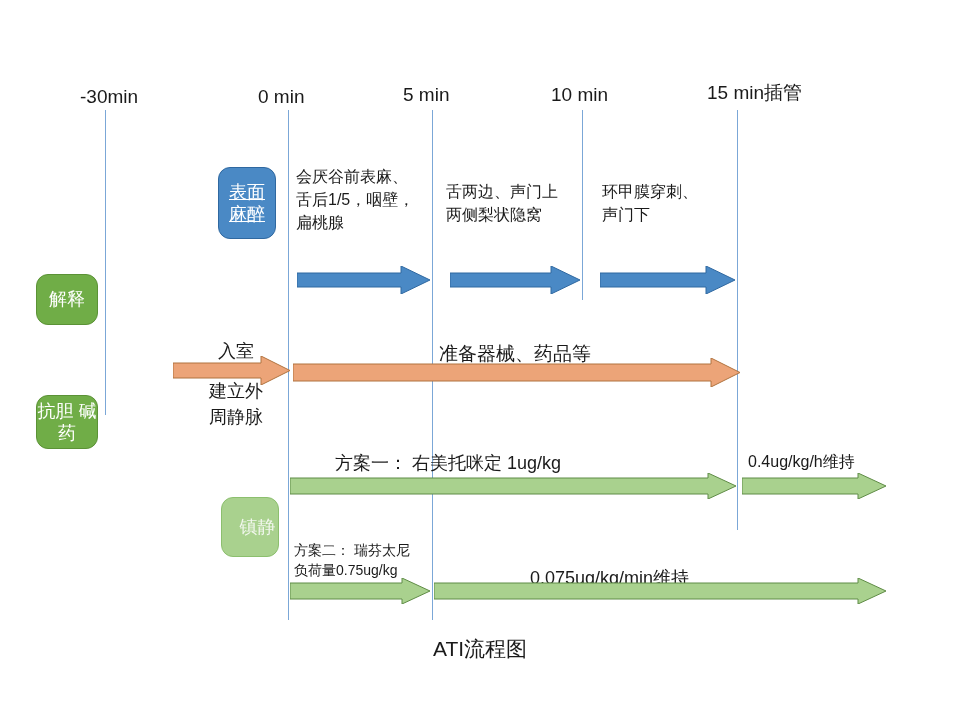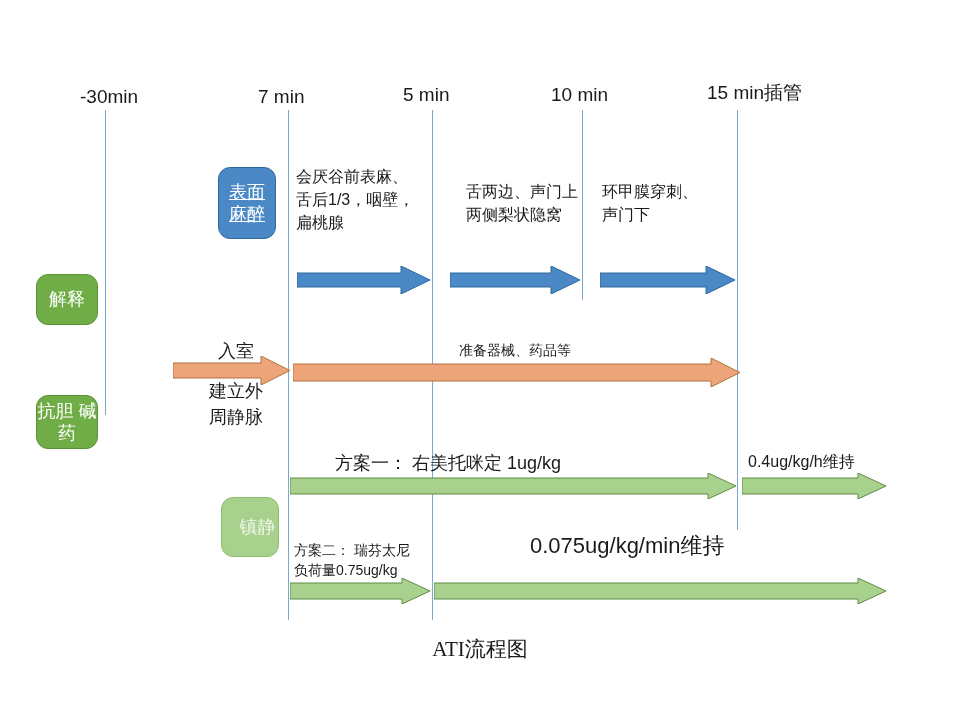--- a/index.html
+++ b/index.html
@@ -53,30 +53,29 @@
 
   .arrow{position:absolute;}
   .arrow svg{display:block;width:100%;height:100%;}
 
   .title{
     position:absolute;
     font-size:21px;
     color:#1a1a1a;
     text-align:center;
     white-space:nowrap;
-    font-family:Liberation Serif, serif;
   }
 </style>
 </head>
 <body>
 
 <div id="canvas">
 
   <div class="tick-label" style="left:80px;top:86px;">-30min</div>
-  <div class="tick-label" style="left:258px;top:86px;">7 min</div>
+  <div class="tick-label" style="left:258px;top:86px;">0 min</div>
   <div class="tick-label" style="left:403px;top:84px;">5 min</div>
   <div class="tick-label" style="left:551px;top:84px;">10 min</div>
   <div class="tick-label" style="left:707px;top:80px;">15 min插管</div>
 
   <div class="vline" style="left:105px;top:110px;height:305px;"></div>
   <div class="vline" style="left:288px;top:110px;height:510px;"></div>
   <div class="vline" style="left:432px;top:110px;height:510px;"></div>
   <div class="vline" style="left:582px;top:110px;height:190px;"></div>
   <div class="vline" style="left:737px;top:110px;height:420px;"></div>
 
@@ -92,23 +91,23 @@
   <div class="rbox green" style="left:36px;top:395px;width:62px;height:54px;">
     <span>抗胆
 碱药</span>
   </div>
 
   <div class="rbox lgreen" style="left:221px;top:497px;width:58px;height:60px;">
     <span>镇静</span>
   </div>
 
   <div class="note" style="left:296px;top:165px;width:135px;">会厌谷前表麻、
-舌后1/3，咽壁，
+舌后1/5，咽壁，
 扁桃腺</div>
-  <div class="note" style="left:446px;top:180px;width:140px;margin-left:20px;">舌两边、声门上
+  <div class="note" style="left:446px;top:180px;width:140px;">舌两边、声门上
 两侧梨状隐窝</div>
   <div class="note" style="left:602px;top:180px;width:140px;">环甲膜穿刺、
 声门下</div>
 
   <div class="arrow" style="left:297px;top:266px;width:133px;height:28px;">
     <svg viewBox="0 0 133 28" preserveAspectRatio="none">
       <polygon points="0,7 104,7 104,0 133,14 104,28 104,21 0,21" fill="#4A89C5" stroke="#2F68A0" stroke-width="1"></polygon>
     </svg>
   </div>
   <div class="arrow" style="left:450px;top:266px;width:130px;height:28px;">
@@ -125,21 +124,21 @@
   <div class="note center" style="left:186px;top:338px;width:100px;font-size:18px;">入室</div>
   <div class="note center" style="left:186px;top:378px;width:100px;font-size:18px;">建立外
 周静脉</div>
 
   <div class="arrow" style="left:173px;top:356px;width:117px;height:29px;">
     <svg viewBox="0 0 117 29" preserveAspectRatio="none">
       <polygon points="0,7 88,7 88,0 117,14.5 88,29 88,22 0,22" fill="#ECA478" stroke="#B0733F" stroke-width="1"></polygon>
     </svg>
   </div>
 
-  <div class="note center" style="left:330px;top:340px;width:370px;font-size:14px;">准备器械、药品等</div>
+  <div class="note center" style="left:330px;top:340px;width:370px;font-size:19px;">准备器械、药品等</div>
 
   <div class="arrow" style="left:293px;top:358px;width:447px;height:29px;">
     <svg viewBox="0 0 447 29" preserveAspectRatio="none">
       <polygon points="0,6 418,6 418,0 447,14.5 418,29 418,23 0,23" fill="#ECA478" stroke="#B0733F" stroke-width="1"></polygon>
     </svg>
   </div>
 
   <div class="note" style="left:335px;top:450px;font-size:18px;">方案一：  右美托咪定 1ug/kg</div>
 
   <div class="arrow" style="left:290px;top:473px;width:446px;height:26px;">
@@ -158,21 +157,21 @@
 
   <div class="note sm" style="left:294px;top:541px;">方案二：  瑞芬太尼
 负荷量0.75ug/kg</div>
 
   <div class="arrow" style="left:290px;top:578px;width:140px;height:26px;">
     <svg viewBox="0 0 140 26" preserveAspectRatio="none">
       <polygon points="0,5 112,5 112,0 140,13 112,26 112,21 0,21" fill="#A9D18E" stroke="#5F8C46" stroke-width="1"></polygon>
     </svg>
   </div>
 
-  <div class="note" style="left:530px;top:530px;font-size:22px;">0.075ug/kg/min维持</div>
+  <div class="note" style="left:530px;top:565px;font-size:18px;">0.075ug/kg/min维持</div>
 
   <div class="arrow" style="left:434px;top:578px;width:452px;height:26px;">
     <svg viewBox="0 0 452 26" preserveAspectRatio="none">
       <polygon points="0,5 424,5 424,0 452,13 424,26 424,21 0,21" fill="#A9D18E" stroke="#5F8C46" stroke-width="1"></polygon>
     </svg>
   </div>
 
   <div class="title" style="left:0;top:635px;width:960px;">ATI流程图</div>
 
 </div>

